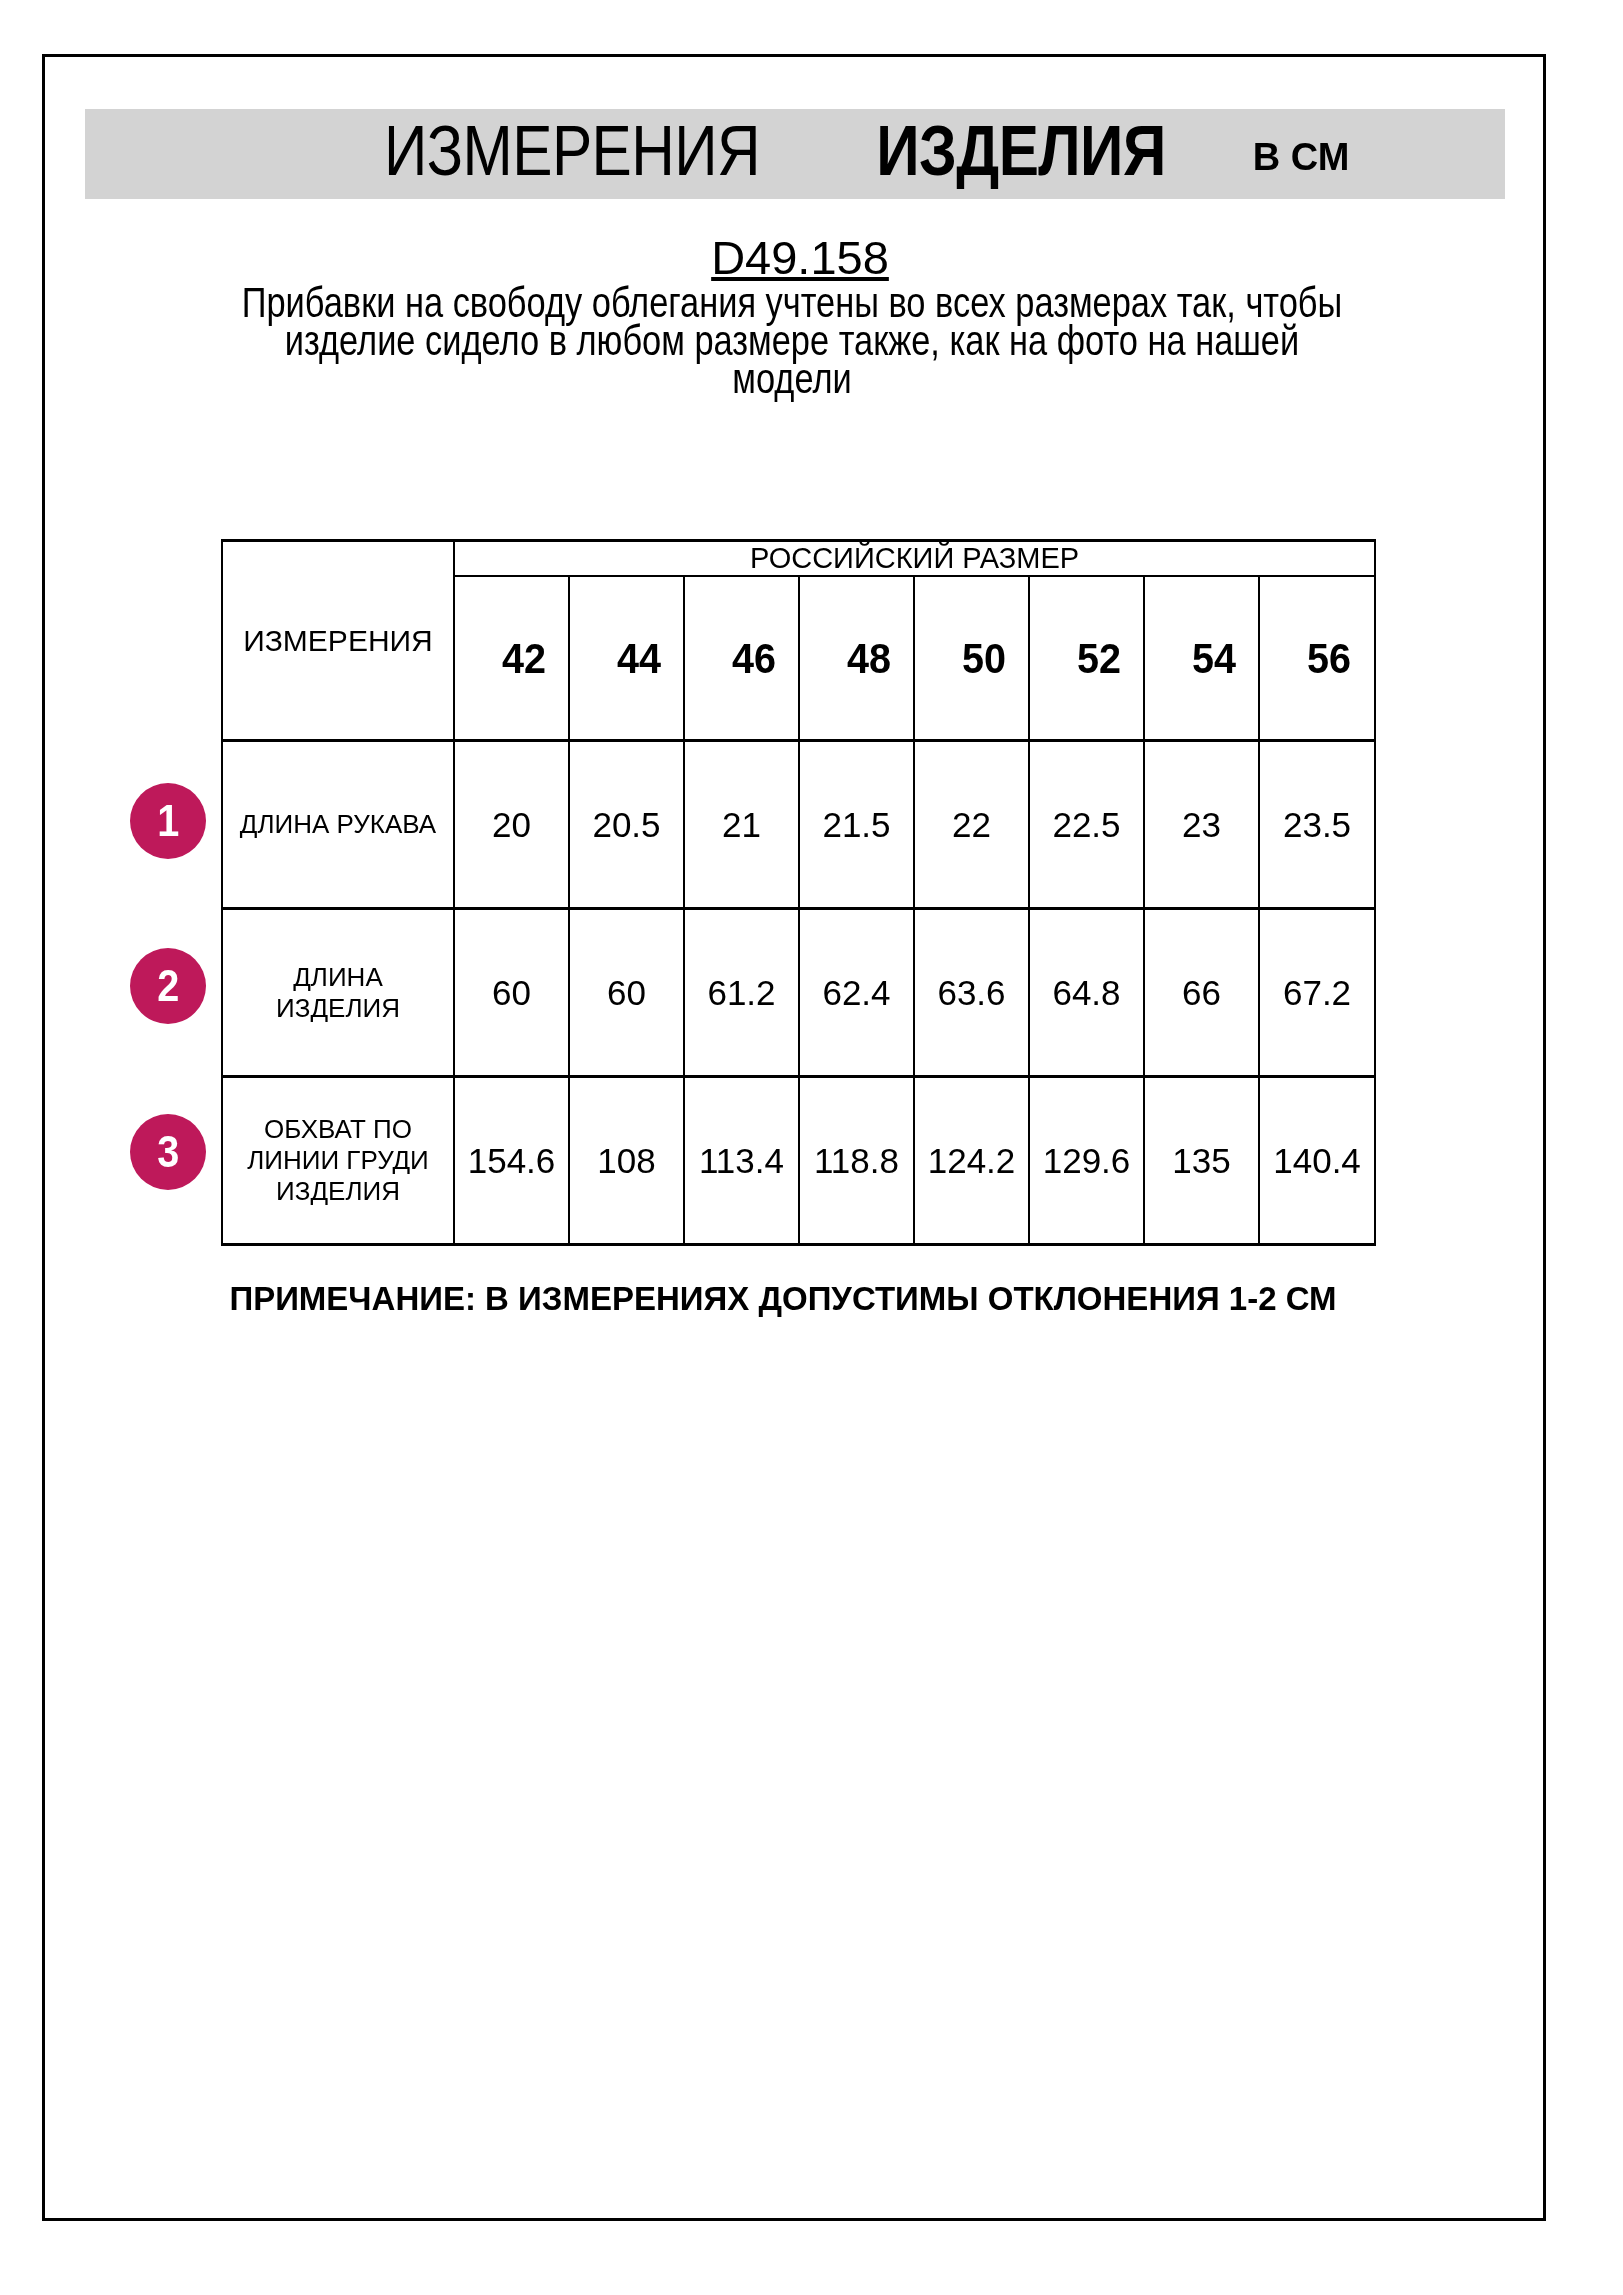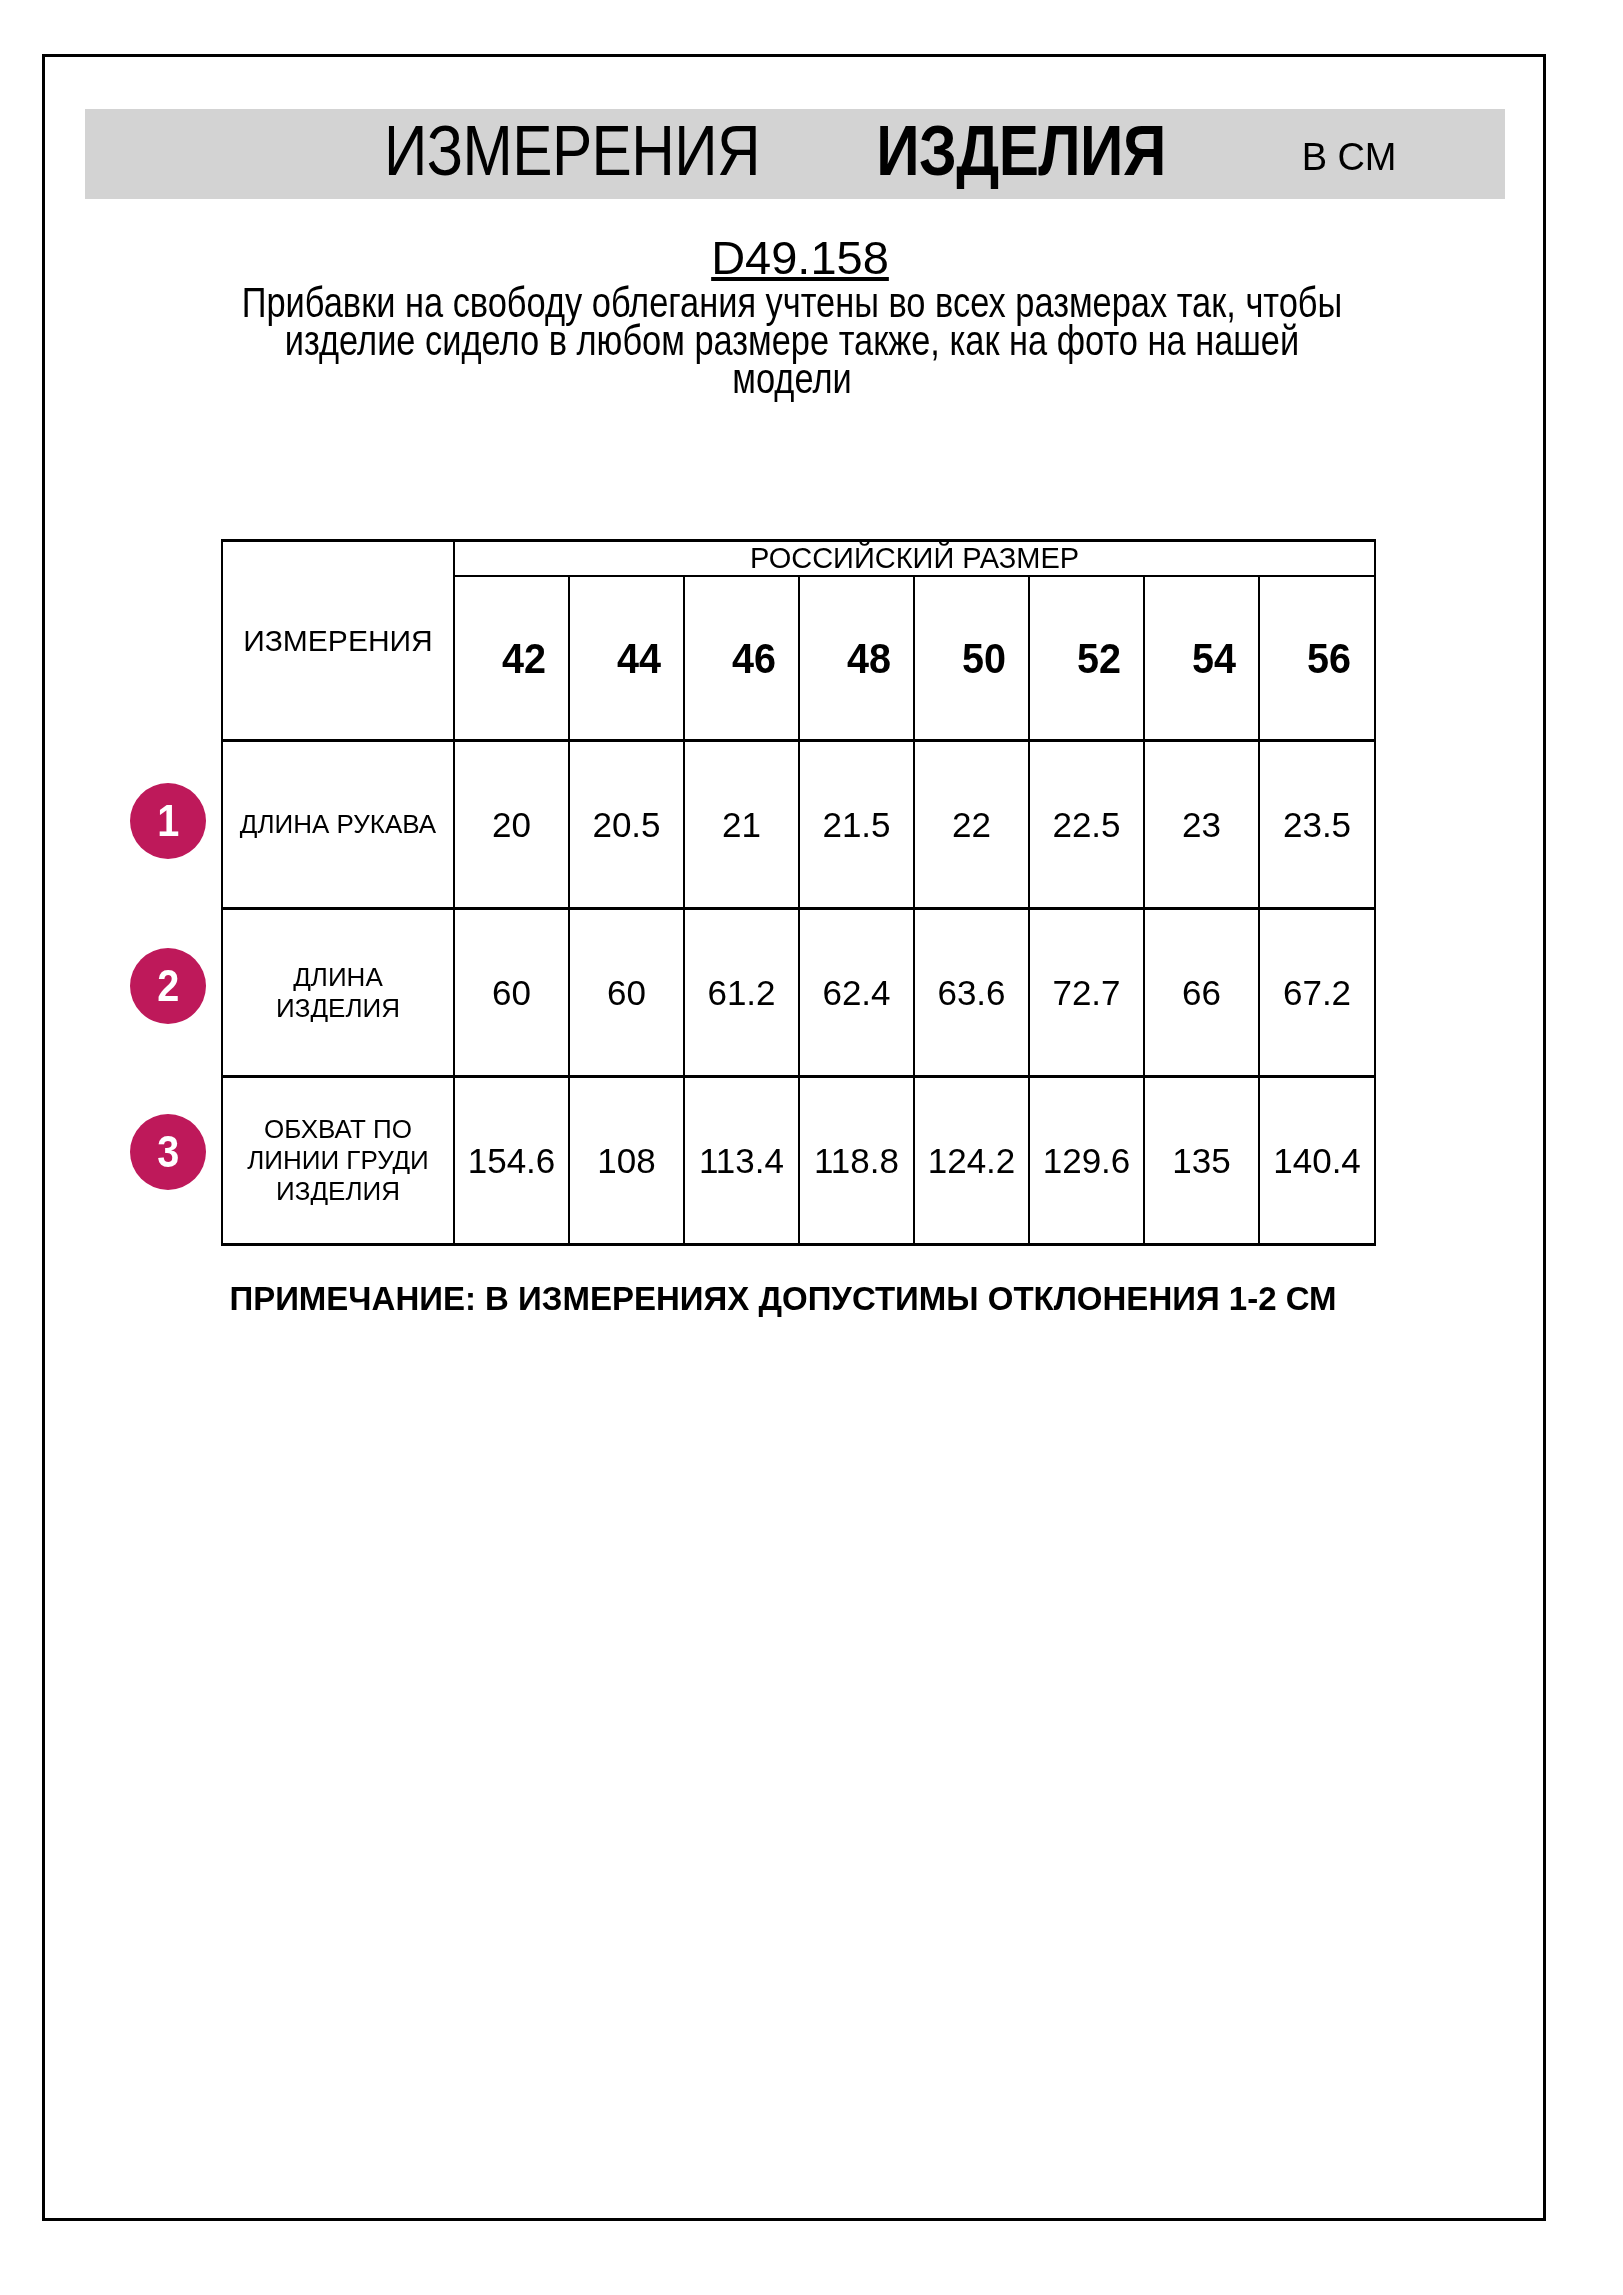--- a/index.html
+++ b/index.html
@@ -16,22 +16,22 @@
     background:var(--title-bg,#d3d3d3);
   }
   .title-word {
     position:absolute; top:50%; white-space:nowrap;
     transform:translate(-50%,-54%) scaleX(0.85);
     font-size:71px; letter-spacing:-0.7px;
   }
   .tw1 { left:487px; font-weight:normal; }
   .tw2 { left:936px; font-weight:bold; }
   .tw3 {
-    position:absolute; top:50%; left:1264px; white-space:nowrap;
-    transform:translate(-50%,-42%); font-size:38px; font-weight:normal;
+    position:absolute; top:50%; left:1216px; white-space:nowrap;
+    transform:translate(-50%,-42%); font-size:38px; font-weight:bold;
   }
   .product-code {
     position:absolute; left:800px; top:230px; white-space:nowrap;
     transform:translateX(-50%); font-size:47px;text-decoration:underline;
   }
   .description {
     position:absolute; left:0px; top:283px; width:1584px;
     text-align:center; font-size:43px; line-height:38px;
     transform:scaleX(0.8); transform-origin:50% 0;
   }
@@ -121,21 +121,21 @@
           <td>23.5</td>
         </tr>
         <tr class="data">
           <td class="row-label">ДЛИНА
 ИЗДЕЛИЯ</td>
           <td>60</td>
           <td>60</td>
           <td>61.2</td>
           <td>62.4</td>
           <td>63.6</td>
-          <td>72.7</td>
+          <td>64.8</td>
           <td>66</td>
           <td>67.2</td>
         </tr>
         <tr class="data">
           <td class="row-label">ОБХВАТ ПО
 ЛИНИИ ГРУДИ
 ИЗДЕЛИЯ</td>
           <td>154.6</td>
           <td>108</td>
           <td>113.4</td>

